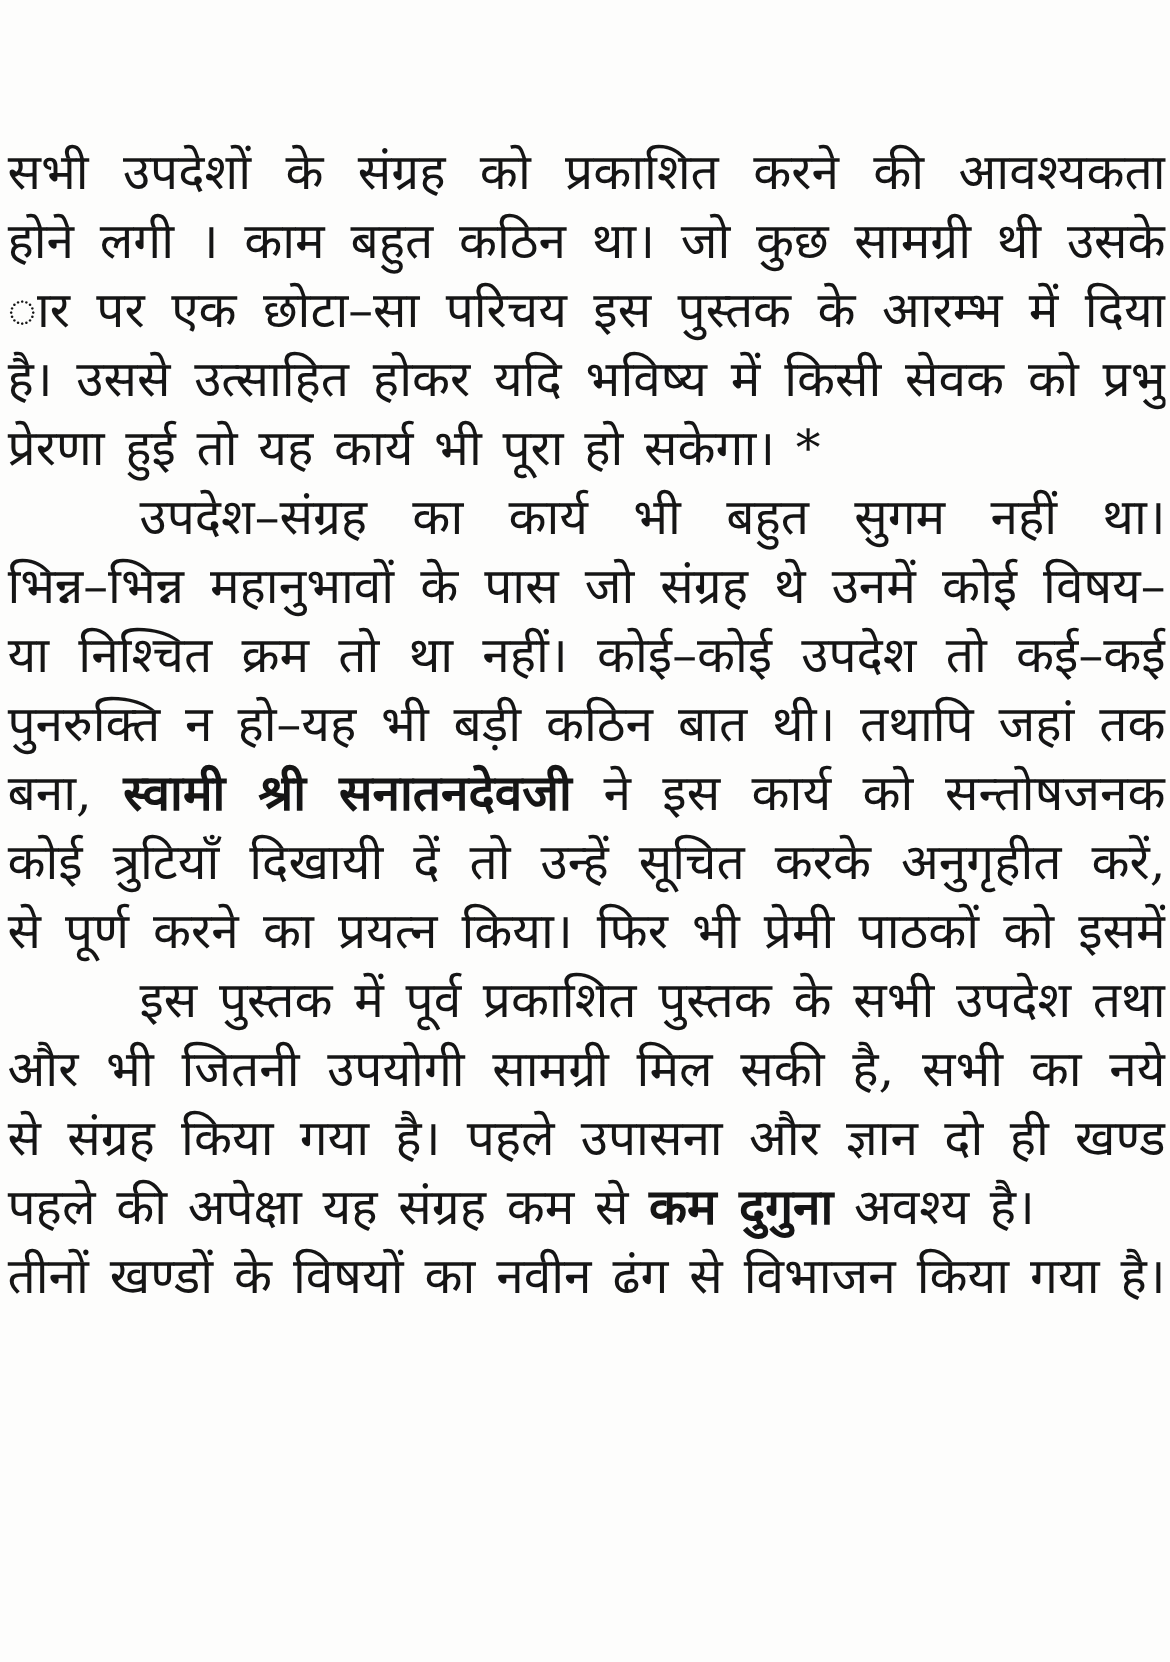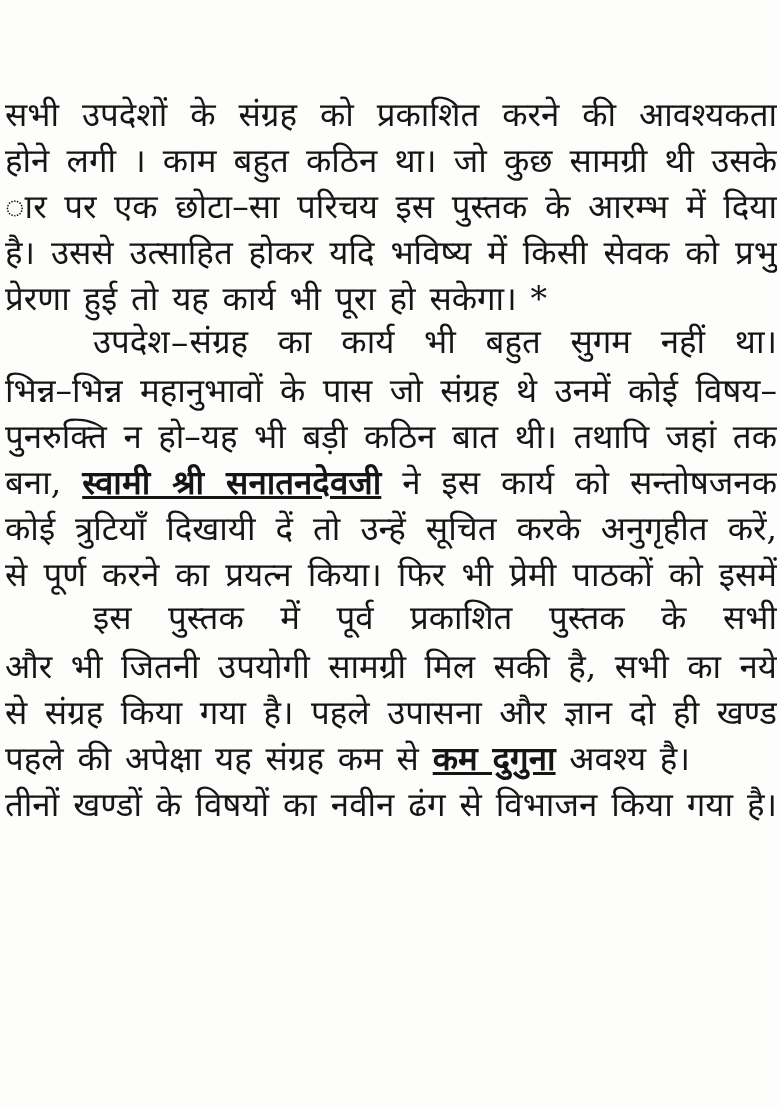--- a/index.html
+++ b/index.html
@@ -34,39 +34,38 @@
   .line.justify {
     text-align: justify;
     text-align-last: justify;
   }
   .line.natural {
     text-align: center;
     text-align-last: left;
   }
   .line.indent {
     text-indent: 88px;
-    font-family: Liberation Mono, monospace;
   }
   .bold {
     font-weight: bold;
-    text-decoration: underline;
   }
 </style>
 </head>
 <body>
 
 <div class="page">
   <div class="text-block">
       <div class="line justify"><span>सभी उपदेशों के संग्रह को प्रकाशित करने की आवश्यकता अनुभव</span></div>
       <div class="line justify"><span>होने लगी । काम बहुत कठिन था। जो कुछ सामग्री थी उसके आध</span></div>
       <div class="line justify"><span>ार पर एक छोटा–सा परिचय इस पुस्तक के आरम्भ में दिया गया</span></div>
       <div class="line justify"><span>है। उससे उत्साहित होकर यदि भविष्य में किसी सेवक को प्रभु की</span></div>
       <div class="line natural"><span>प्रेरणा हुई तो यह कार्य भी पूरा हो सकेगा। *</span></div>
       <div class="line justify indent"><span>उपदेश–संग्रह का कार्य भी बहुत सुगम नहीं था।</span></div>
       <div class="line justify"><span>भिन्न–भिन्न महानुभावों के पास जो संग्रह थे उनमें कोई विषय–विभाग</span></div>
+      <div class="line justify"><span>या निश्चित क्रम तो था नहीं। कोई–कोई उपदेश तो कई–कई</span></div>
       <div class="line justify"><span>पुनरुक्ति न हो–यह भी बड़ी कठिन बात थी। तथापि जहां तक</span></div>
       <div class="line justify"><span>बना, </span><span class="bold">स्वामी श्री सनातनदेवजी</span><span> ने इस कार्य को सन्तोषजनक रूप</span></div>
       <div class="line justify"><span>कोई त्रुटियाँ दिखायी दें तो उन्हें सूचित करके अनुगृहीत करें,</span></div>
       <div class="line justify"><span>से पूर्ण करने का प्रयत्न किया। फिर भी प्रेमी पाठकों को इसमें</span></div>
       <div class="line justify indent"><span>इस पुस्तक में पूर्व प्रकाशित पुस्तक के सभी उपदेश तथा</span></div>
       <div class="line justify"><span>और भी जितनी उपयोगी सामग्री मिल सकी है, सभी का नये सिरे</span></div>
       <div class="line justify"><span>से संग्रह किया गया है। पहले उपासना और ज्ञान दो ही खण्ड थे,</span></div>
       <div class="line natural"><span>पहले की अपेक्षा यह संग्रह कम से </span><span class="bold">कम दुगुना</span><span> अवश्य है।</span></div>
       <div class="line justify"><span>तीनों खण्डों के विषयों का नवीन ढंग से विभाजन किया गया है।</span></div>
     </div>

